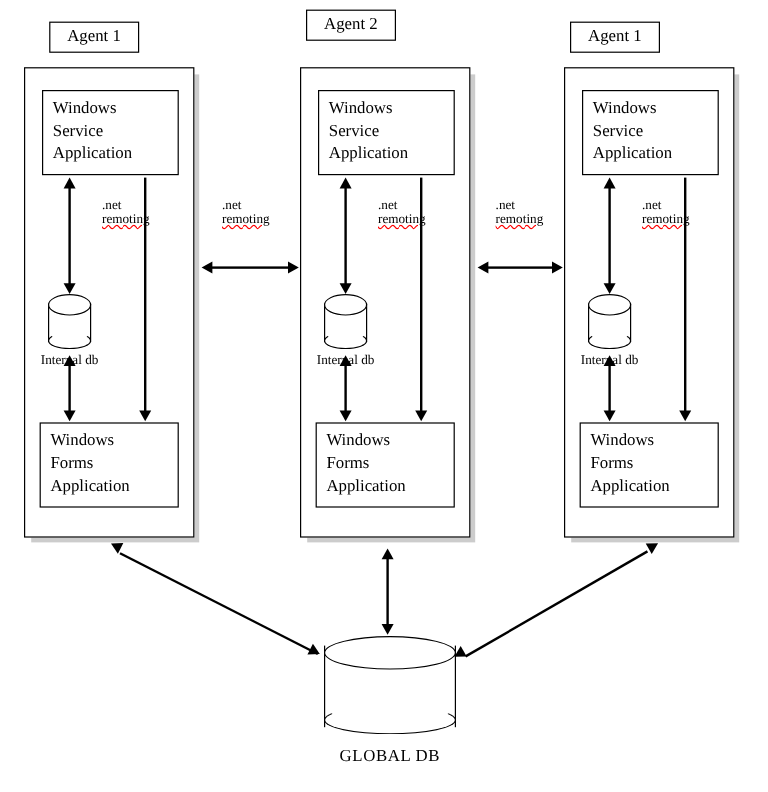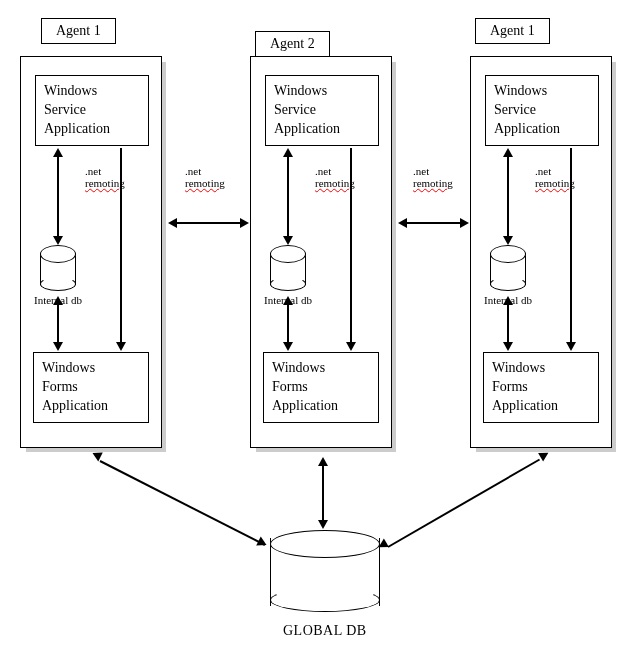--- a/index.html
+++ b/index.html
@@ -54,21 +54,21 @@
 <div class="abs vline" style="left:57px;top:156px;height:82px;"></div>
 <div class="abs ah-down" style="left:53px;top:236px;"></div>
 
 <div class="abs ah-up" style="left:53px;top:296px;"></div>
 <div class="abs vline" style="left:57px;top:304px;height:40px;"></div>
 <div class="abs ah-down" style="left:53px;top:342px;"></div>
 
 <div class="abs vline" style="left:120px;top:148px;height:196px;"></div>
 <div class="abs ah-down" style="left:116px;top:342px;"></div>
 
-<div class="abs agent-label" style="left:255px;top:31px;">Agent 2</div>
+<div class="abs agent-label" style="left:255px;top:8px;">Agent 2</div>
 <div class="abs shadow-box" style="left:256px;top:62px;width:140px;height:390px;"></div>
 <div class="abs big-box" style="left:250px;top:56px;width:140px;height:390px;"></div>
 <div class="abs inner-box" style="left:265px;top:75px;width:96px;"><span style="white-space:pre-line;">Windows
 Service
 Application</span></div>
 <div class="abs inner-box" style="left:263px;top:352px;width:98px;"><span style="white-space:pre-line;">Windows
 Forms
 Application</span></div>
 <div class="cyl" style="left:270px;top:245px;width:36px;height:46px;">
     <div class="body"></div>

